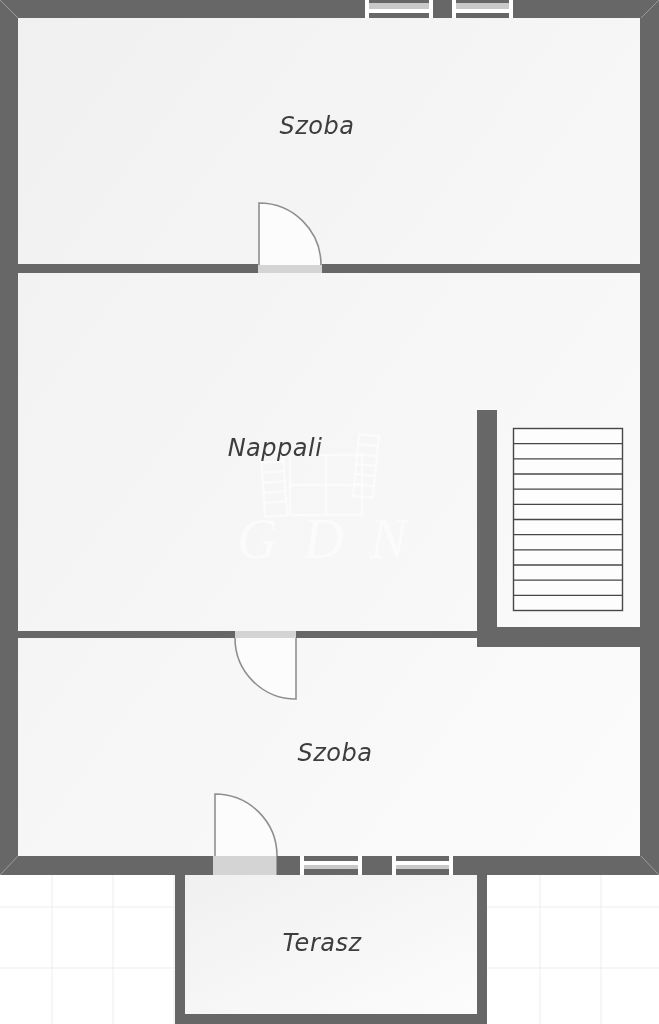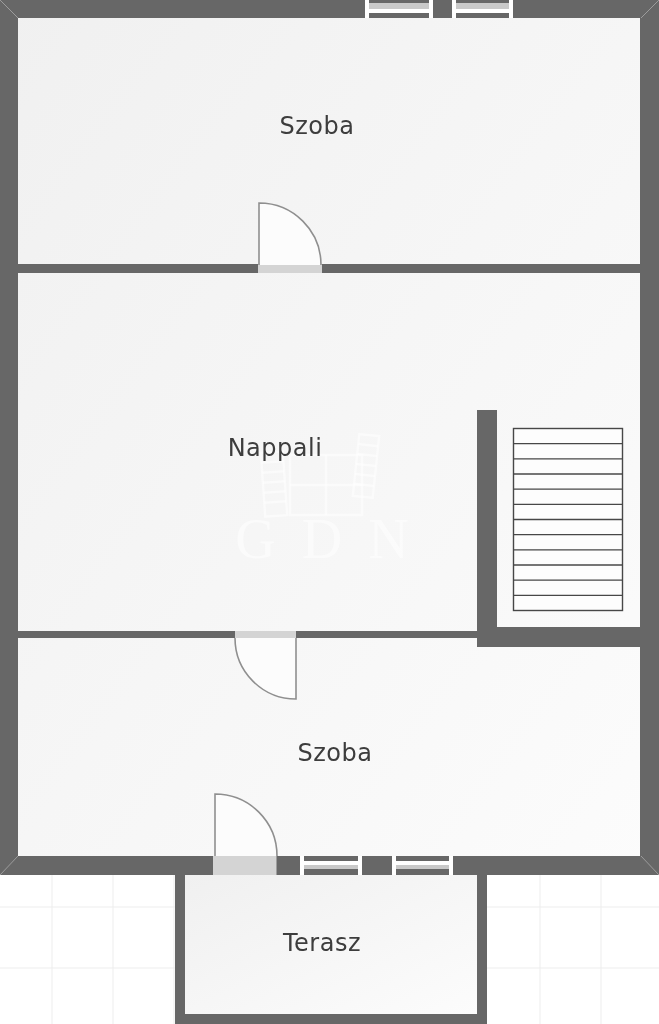--- a/index.html
+++ b/index.html
@@ -2,20 +2,21 @@
 <html style="--wall: #676767; --room-fill-dark: #f0f0f0; --room-fill-light: #fcfcfc; --door-opening: #d4d4d4; --window-glass: #c9c9c9; --label-text: #3d3d3d; --background: #ffffff; --grid-line: #ededed; --watermark: rgba(255,255,255,0.55);"><head>
 <meta charset="utf-8">
 <style>
   html, body { margin: 0; padding: 0; background: #ffffff; }
   .plan-wrap {
     position: relative;
     width: 659px;
     height: 1024px;
     background: var(--background, #ffffff);
     overflow: hidden;
+    font-style: italic;
   }
   svg { display: block; }
   .wall        { fill: var(--wall, #676767); }
   .opening     { fill: var(--door-opening, #d4d4d4); }
   .win-cap     { fill: #ffffff; }
   .win-glass-a { fill: var(--window-glass, #c9c9c9); }
   .win-glass-b { fill: #ffffff; }
   .door-fill   { fill: #fcfcfc; }
   .door-stroke { fill: none; stroke: #8f8f8f; stroke-width: 1.6px; }
   .stairs-box  { fill: #fdfdfd; stroke: #474747; stroke-width: 1.4px; }

